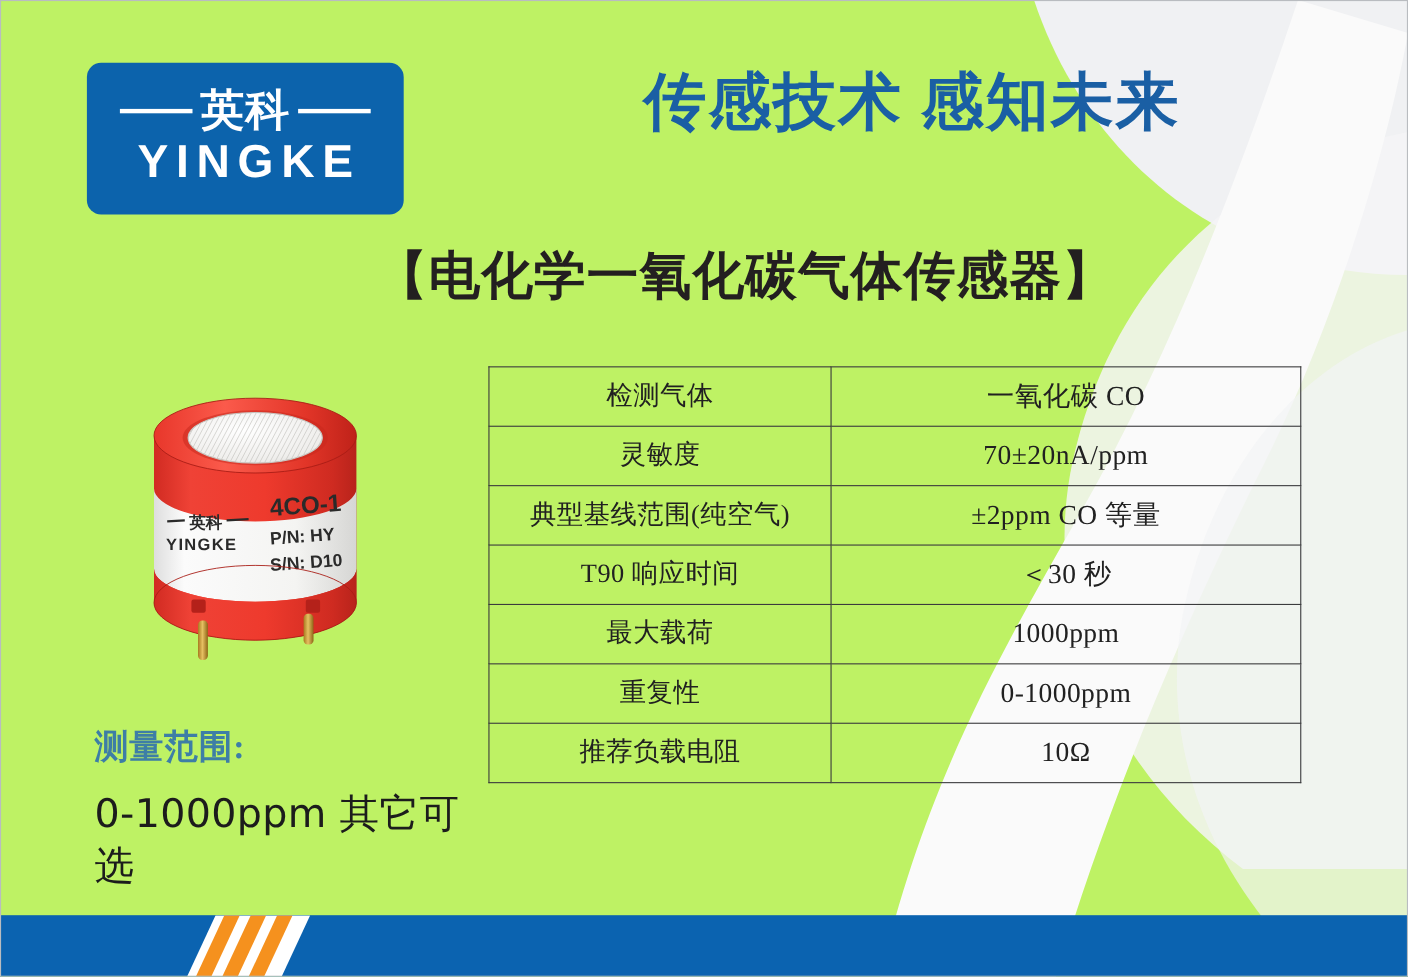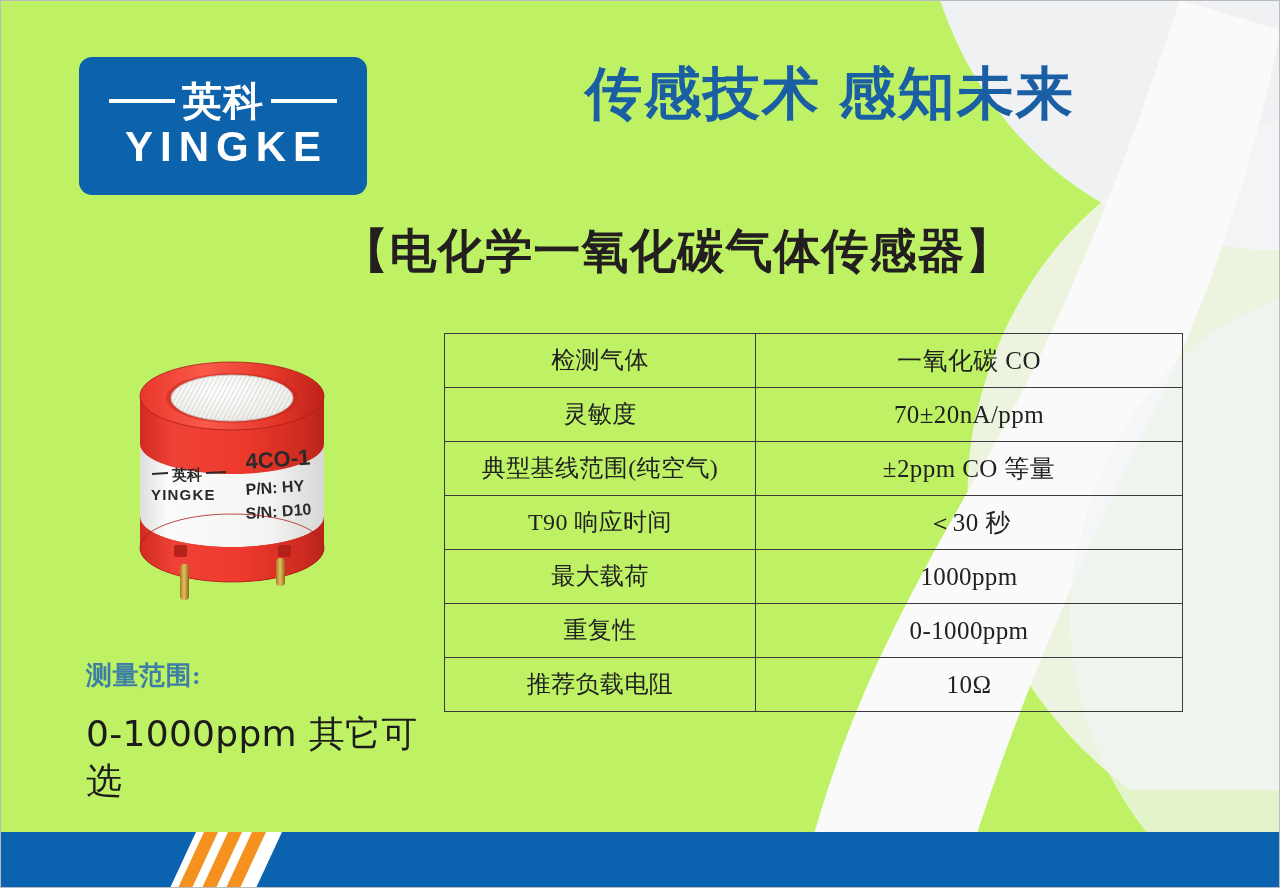--- a/index.html
+++ b/index.html
@@ -106,21 +106,21 @@
     position: absolute;
     left: 585px;
     top: 61px;
     width: 560px;
     color: #1a5fa4;
     font-size: 57px;
     font-weight: 700;
     letter-spacing: 2px;
     line-height: 1.15;
     white-space: nowrap;
-    font-family: Liberation Sans, sans-serif;
+    font-family: Liberation Serif, serif;
   }
 
   
   #product-title {
     position: absolute;
     left: 0;
     top: 222px;
     width: 1280px;
     text-align: center;
     padding-left: 75px;
@@ -148,21 +148,21 @@
   #range-caption {
     position: absolute;
     left: 86px;
     top: 658px;
     width: 340px;
     z-index: 12;
   }
 
   #range-label {
     color: #3d7ea6;
-    font-size: 26px;
+    font-size: 31px;
     font-weight: 700;
     line-height: 1.35;
     letter-spacing: 0.5px;
     font-family: Liberation Serif, serif;
   }
 
   #range-value {
     margin-top: 18px;
     color: #1c1c1c;
     font-size: 36px;

